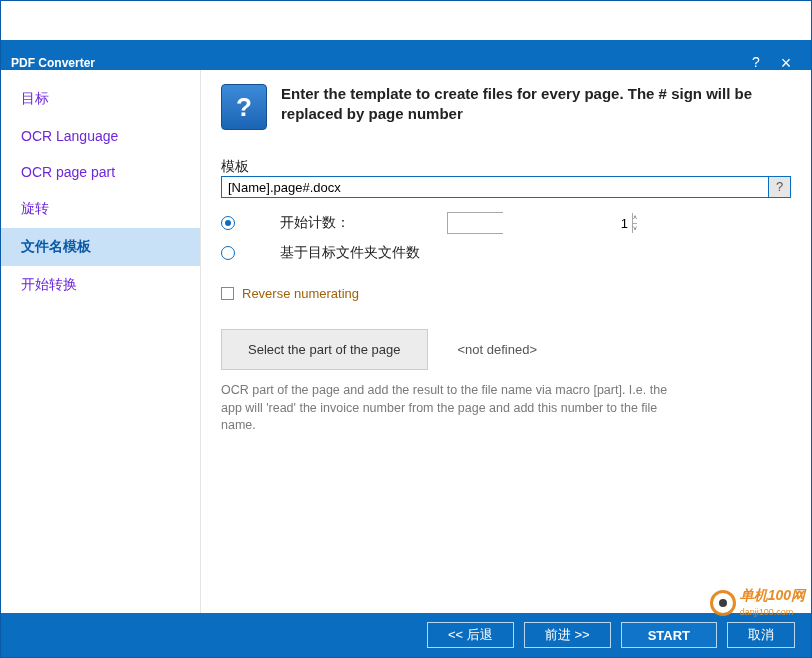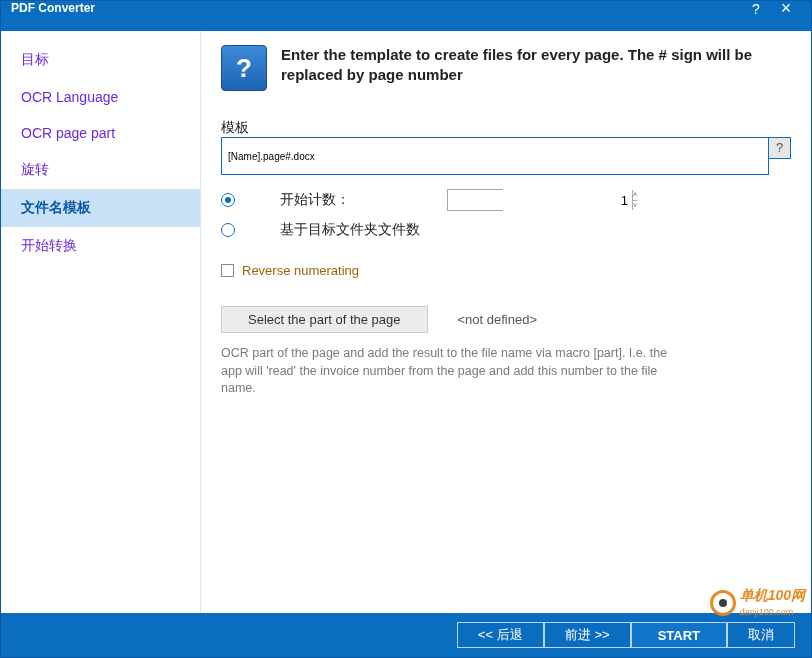--- a/index.html
+++ b/index.html
@@ -1,49 +1,49 @@
 <!DOCTYPE html>
 <html><head>
 <meta charset="utf-8">
 <style>
 * { box-sizing: border-box; margin: 0; padding: 0; }
 body { font-family: "Microsoft YaHei", Tahoma, Arial, sans-serif; font-size: 13px; background: #fff; }
 .window { width: 812px; height: 658px; border: 1px solid #0a5aa8; display: flex; flex-direction: column; position: relative; }
-.titlebar { height: 30px; background: #0b6dbf; color: #fff; display: flex; align-items: flex-start; padding: 0 10px; }
+.titlebar { height: 30px; background: #0b6dbf; color: #fff; display: flex; align-items: flex-end; padding: 0 10px; margin-top: 39px; }
 .titlebar-title { flex: 1; font-size: 12px; font-weight: bold; }
 .titlebar-icon { width: 30px; text-align: center; font-size: 14px; cursor: pointer; }
 .titlebar-close { font-size: 18px; line-height: 14px; }
 .body-area { flex: 1; display: flex; overflow: hidden; background: #fff; }
 .sidebar { width: 200px; background: #fff; border-right: 1px solid #e5e5e5; padding-top: 10px; }
 .sidebar-item { padding: 10px 20px; font-size: 14px; color: #6d28d9; cursor: pointer; }
 .sidebar-item.selected { background: #c9e1f7; color: #0a5aa8; font-weight: bold; }
 .content { flex: 1; padding: 14px 20px 10px 20px; overflow: auto; }
 .header-row { display: flex; align-items: flex-start; gap: 14px; margin-bottom: 28px; }
 .app-icon { width: 46px; height: 46px; background: linear-gradient(#3d8bd8,#1b64b4); border:1px solid #154f8c; border-radius:4px; display:flex; align-items:center; justify-content:center; color:#fff; font-size:26px; font-weight:bold; }
 .header-text { font-size: 15px; font-weight: bold; color: #222; line-height: 1.35; flex:1; }
 .field-label { font-size: 14px; color: #222; }
 .input-row { display: flex; }
-.template-input { flex: 1; height: 38px; border: 1px solid #0b6dbf; padding: 1px 6px; font-size: 10px; outline: none; }
+.template-input { flex: 1; height: 22px; border: 1px solid #0b6dbf; padding: 1px 6px; font-size: 13px; outline: none; }
 .help-btn { width: 22px; height: 22px; border: 1px solid #0b6dbf; border-left: none; background: #e6e6e6; text-align: center; font-size: 13px; cursor: pointer; line-height:20px; color:#555;}
 .radio-group { margin-top: 14px; }
 .radio-row { display: flex; align-items: center; margin-bottom: 10px; font-size: 14px; color:#222;gap:37px;}
 .radio { width: 14px; height: 14px; border: 1px solid #0b6dbf; border-radius: 50%; margin-right: 8px; display:inline-flex; align-items:center; justify-content:center; cursor:pointer;}
 .radio.checked::after { content:''; width:6px; height:6px; background:#0b6dbf; border-radius:50%; }
 .num-wrap { margin-left: 60px; width: 56px; height: 22px; border:1px solid #a8a8a8; display:flex; }
 .num-input { flex:1; border:none; text-align:right; padding:0 4px; font-size:13px; outline:none;}
 .spinner { width:14px; display:flex; flex-direction:column;}
 .spinner div { flex:1; border-left:1px solid #a8a8a8; font-size:7px; text-align:center; line-height:9px; cursor:pointer; color:#555;}
 .spinner div:first-child{border-bottom:1px solid #a8a8a8;}
 .checkbox-row { margin-top: 24px; display:flex; align-items:center; font-size:13px; color:#a16207;}
 .checkbox { width:13px; height:13px; border:1px solid #888; margin-right:8px; cursor:pointer;}
 .sel-row { margin-top: 28px; display:flex; align-items:center; gap: 30px;}
-.sel-btn { background:#ececec; border:1px solid #ccc; padding: 5px 26px; font-size:13px; cursor:pointer; color:#333;}
+.sel-btn { background:#ececec; border:1px solid #ccc; padding: 12px 26px; font-size:13px; cursor:pointer; color:#333;}
 .sel-status { color:#555; font-size:13px;}
 .hint { margin-top: 12px; color:#7a7a7a; font-size:12.5px; line-height:1.4; max-width: 460px;}
-.footer { height: 44px; background:#0b6dbf; display:flex; align-items:center; justify-content:flex-end; padding:0 16px;}
+.footer { height: 44px; background:#0b6dbf; display:flex; align-items:center; justify-content:flex-end; gap:10px; padding:0 16px;}
 .footer-btn { height:26px; padding:0 20px; background:#0b6dbf; color:#fff; border:1px solid #b9d6ef; font-size:13px; cursor:pointer; display:flex; align-items:center;}
 .footer-btn.primary { background:#1075c8; font-weight:bold; padding:0 26px;}
 .watermark { position:absolute; right:6px; bottom:40px; opacity:0.95; display:flex; align-items:center; gap:4px; pointer-events:none;}
 .wm-circle { width:26px;height:26px;border:3px solid #e6861a;border-radius:50%;display:flex;align-items:center;justify-content:center;}
 .wm-dot{width:8px;height:8px;background:#333;border-radius:50%;}
 .wm-text{display:flex;flex-direction:column;line-height:1;gap:6px;}
 .wm-cn{font-size:14px;font-weight:bold;color:#e6861a;font-style:italic;}
 .wm-en{font-size:9px;color:#e6861a;}
 </style>
 </head>

